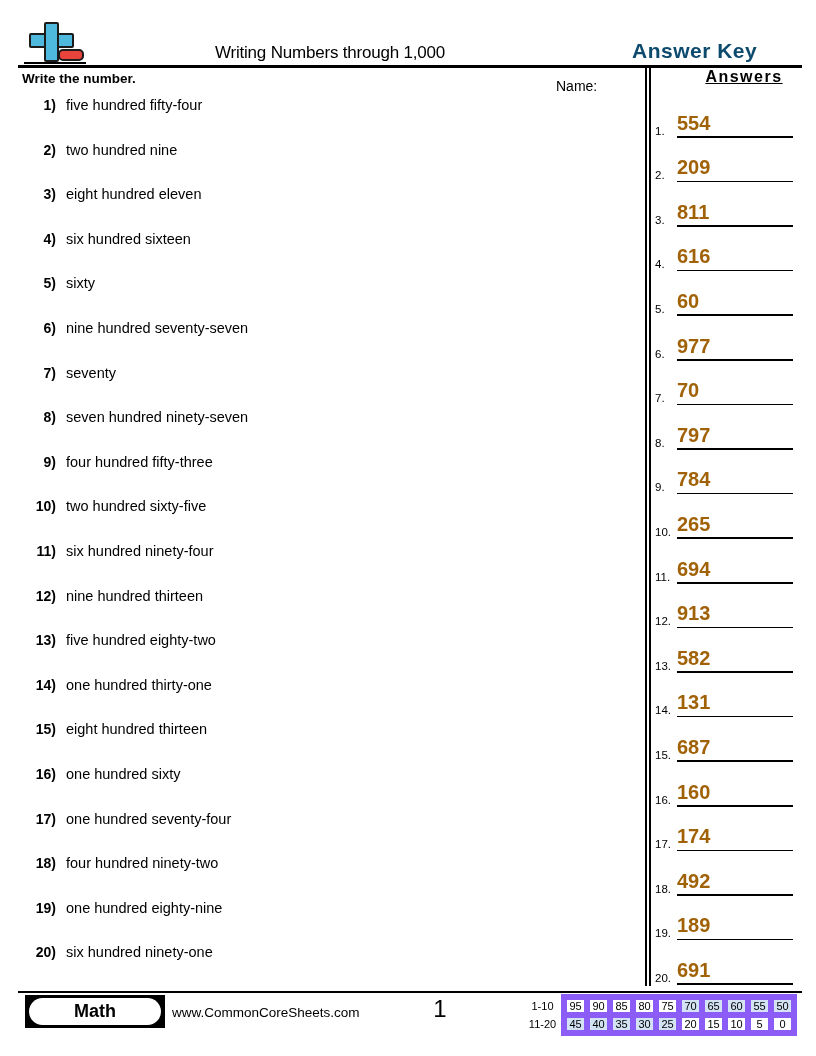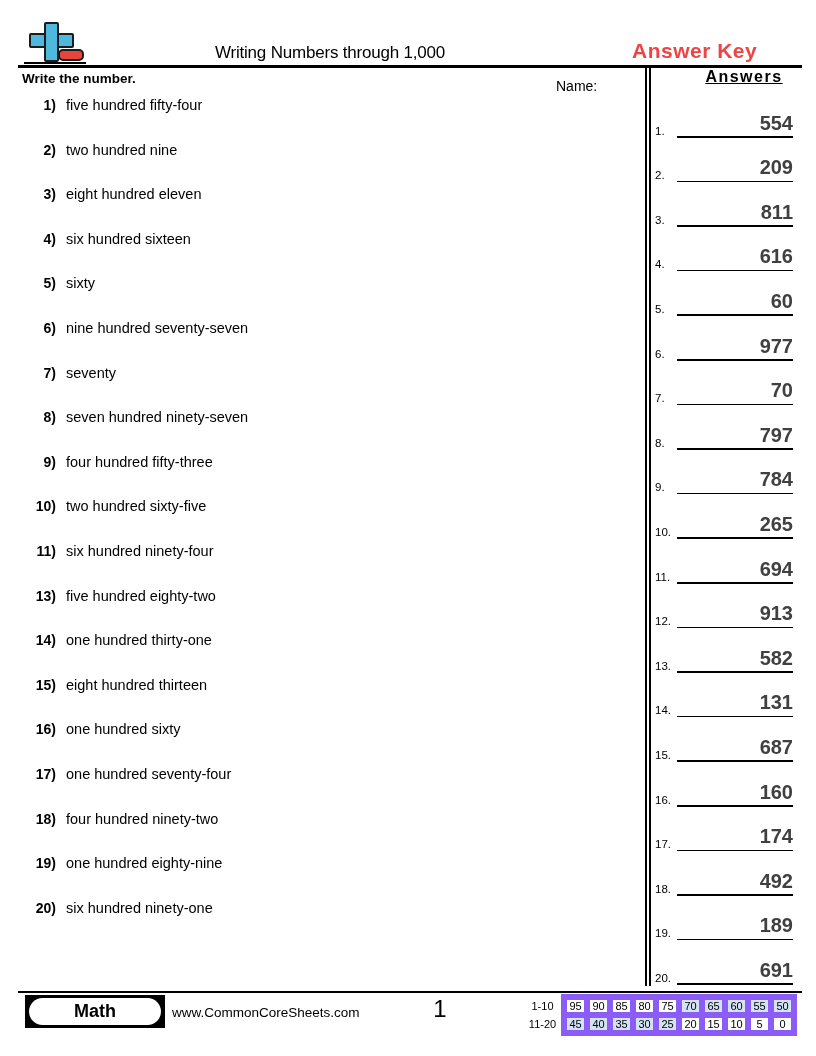--- a/index.html
+++ b/index.html
@@ -63,21 +63,21 @@
     position: absolute;
     left: 556px; top: 46px;
     font-size: 14px;
     margin-top: 32px;
   }
   #answer-key {
     position: absolute;
     left: 632px; top: 39px;
     font-size: 21px;
     font-weight: bold;
-    color: #ef4444;
+    color: #0c4a6e;
     letter-spacing: 0.5px;
   }
   #header-rule {
     position: absolute;
     left: 18px; top: 65px;
     width: 784px; height: 3px;
     background: #000;
   }
 
   
@@ -152,24 +152,24 @@
   .a-line {
     position: absolute;
     left: 22px; bottom: 2px;
     width: 116px; height: 1.5px;
     background: #000;
   }
   .a-val {
     position: absolute;
     left: 22px; bottom: 5px;
     width: 116px;
-    text-align: right;
+    text-align: left;
     font-size: 20px;
     font-weight: bold;
-    color: #404040;
+    color: #a16207;
   }
 
   
   #footer-rule {
     position: absolute;
     left: 18px; top: 991px;
     width: 784px; height: 2px;
     background: #000;
   }
   #math-pill {
@@ -289,20 +289,24 @@
       <div class="q-num">9)</div>
       <div class="q-text">four hundred fifty-three</div>
     </div>
     <div class="q-row">
       <div class="q-num">10)</div>
       <div class="q-text">two hundred sixty-five</div>
     </div>
     <div class="q-row">
       <div class="q-num">11)</div>
       <div class="q-text">six hundred ninety-four</div>
+    </div>
+    <div class="q-row">
+      <div class="q-num">12)</div>
+      <div class="q-text">nine hundred thirteen</div>
     </div>
     <div class="q-row">
       <div class="q-num">13)</div>
       <div class="q-text">five hundred eighty-two</div>
     </div>
     <div class="q-row">
       <div class="q-num">14)</div>
       <div class="q-text">one hundred thirty-one</div>
     </div>
     <div class="q-row">

